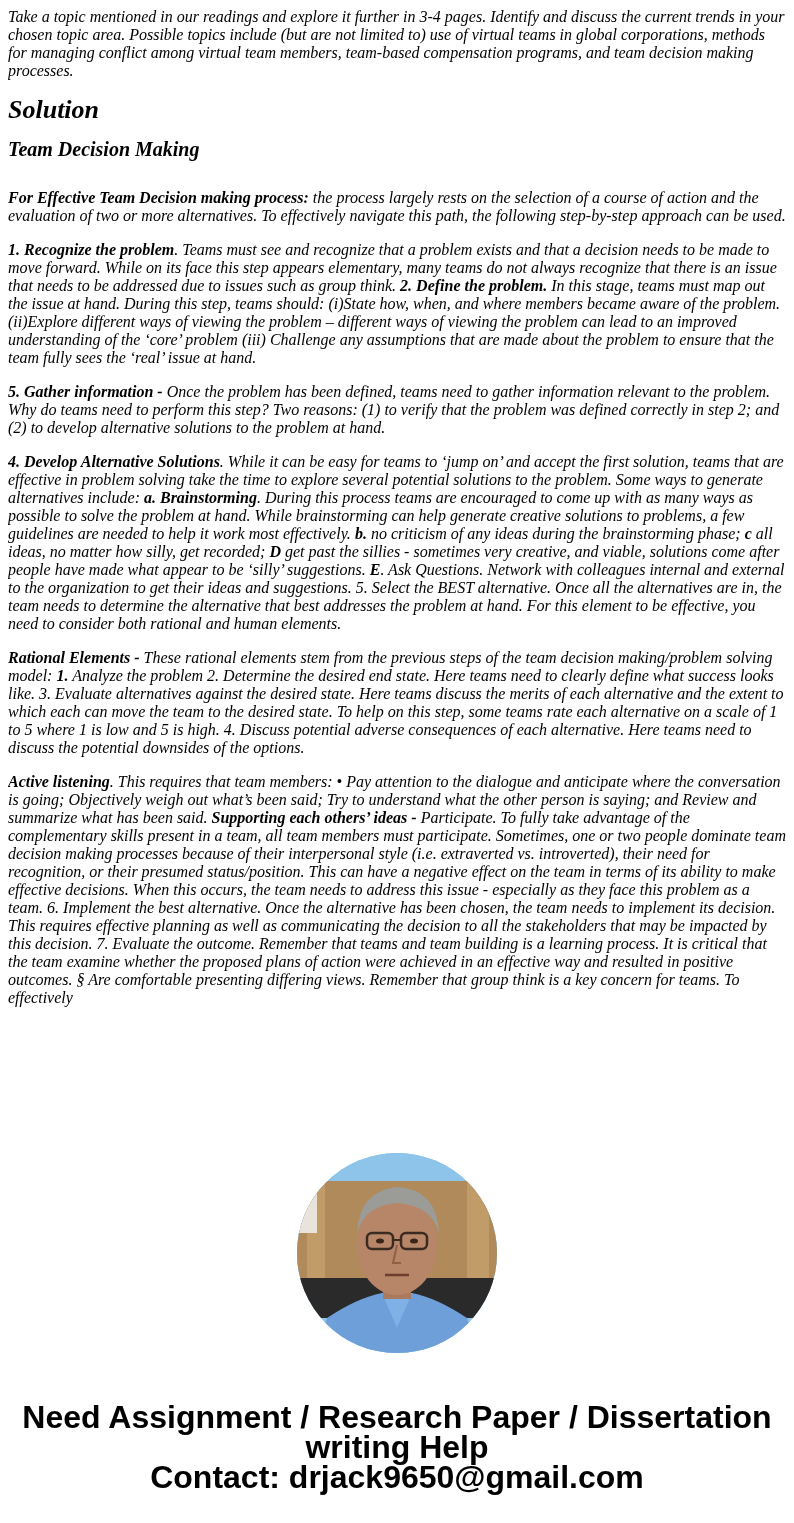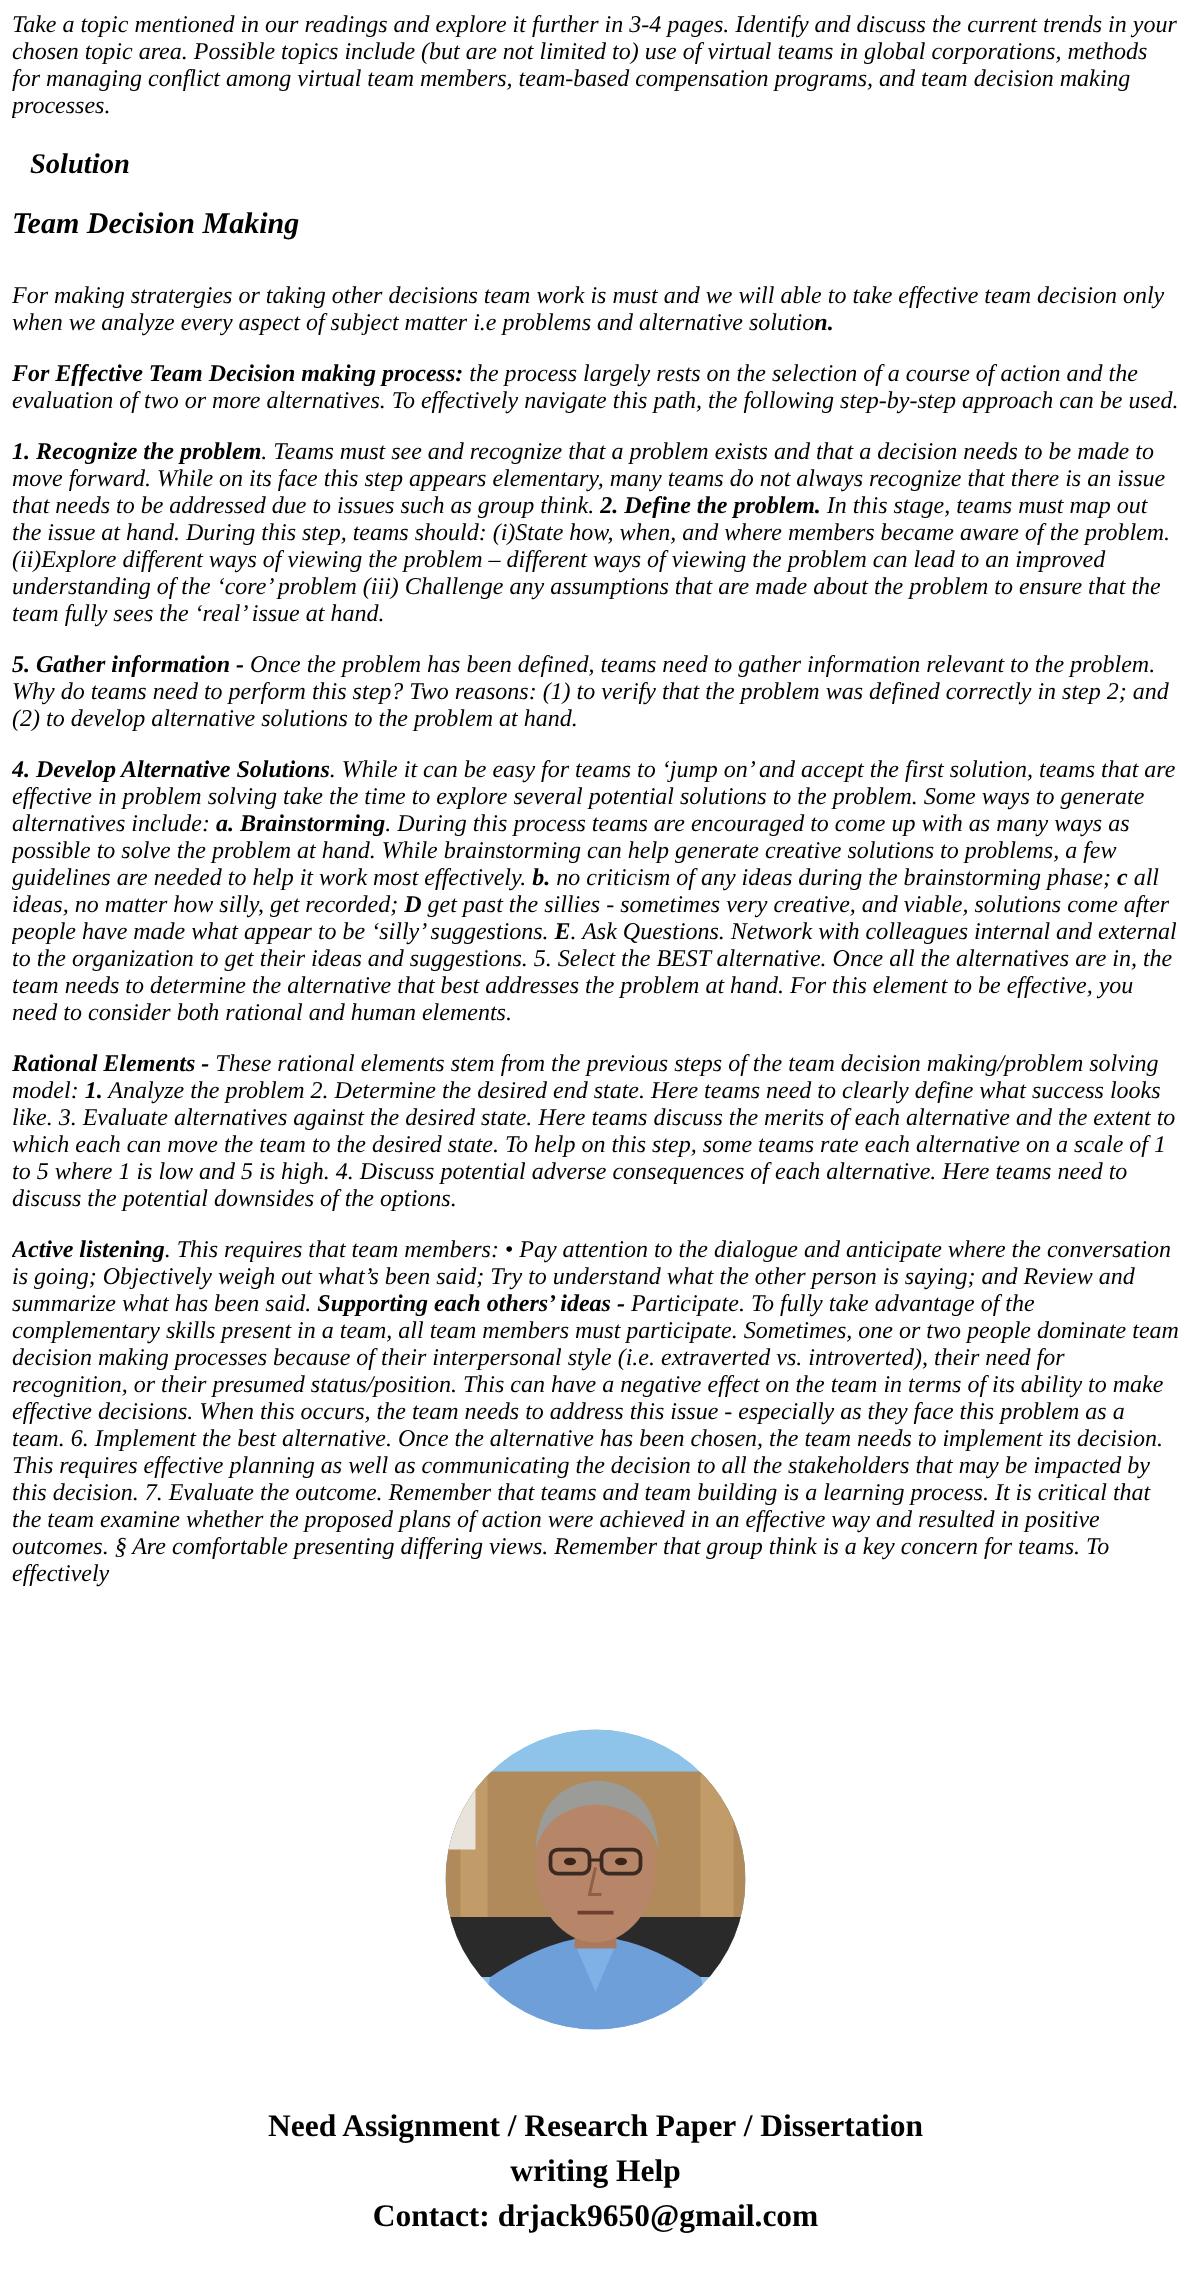--- a/index.html
+++ b/index.html
@@ -26,23 +26,23 @@
       line-height: 18px;
       font-style: italic;
     }
     .doc p {
       margin: 0 0 16px 0;
     }
     .doc p.first {
       margin-top: 8px;
     }
     .doc h2 {
-      font-size: 19px;
+      font-size: 26px;
       font-weight: bold;
-      margin: 19px 0 19px 12px;
+      margin: 19px 0 19px 0;
       line-height: 22px;
     }
     .doc h3 {
       font-size: 20px;
       font-weight: bold;
       margin: 0 0 31px 0;
       line-height: 18px;
     }
     .doc b { font-weight: bold; }
 
@@ -57,40 +57,39 @@
       background: #8fc3e8;
     }
     .avatar-wrap svg { display: block; }
 
     .footer {
       position: absolute;
       left: 0;
       top: 1402px;
       width: 794px;
       text-align: center;
-      font-family: Liberation Serif, serif;
+      font-family: Liberation Sans, sans-serif;
       font-weight: bold;
-      font-size: 21px;
+      font-size: 32px;
       line-height: 30px;
       color: #000;
     }
     .footer div { white-space: nowrap; }
   </style>
 </head>
 <body>
 
 <div class="doc">
   <p class="first">Take a topic mentioned in our readings and explore it further in 3-4 pages. Identify and discuss the current trends in your chosen topic area. Possible topics include (but are not limited to) use of virtual teams in global corporations, methods for managing conflict among virtual team members, team-based compensation programs, and team decision making processes.</p>
 
   <h2>Solution</h2>
 
   <h3>Team Decision Making</h3>
 
 
-  <p><span>For making stratergies or taking other decisions team work is must and we will able to take effective team decision only when we analyze every aspect of subject matter i.e problems and alternative solutio</span><b>n.</b></p>
 
   <p><b>For Effective Team Decision making process:</b><span> the process largely rests on the selection of a course of action and the evaluation of two or more alternatives. To effectively navigate this path, the following step-by-step approach can be used.</span></p>
 
   <p><b>1. Recognize the problem</b><span>. Teams must see and recognize that a problem exists and that a decision needs to be made to move forward. While on its face this step appears elementary, many teams do not always recognize that there is an issue that needs to be addressed due to issues such as group think. </span><b>2. Define the problem.</b><span> In this stage, teams must map out the issue at hand. During this step, teams should: (i)State how, when, and where members became aware of the problem. (ii)Explore different ways of viewing the problem – different ways of viewing the problem can lead to an improved understanding of the ‘core’ problem (iii) Challenge any assumptions that are made about the problem to ensure that the team fully sees the ‘real’ issue at hand.</span></p>
 
   <p><b>5. Gather information -</b><span> Once the problem has been defined, teams need to gather information relevant to the problem. Why do teams need to perform this step? Two reasons: (1) to verify that the problem was defined correctly in step 2; and (2) to develop alternative solutions to the problem at hand.</span></p>
 
   <p><b>4. Develop Alternative Solutions</b><span>. While it can be easy for teams to ‘jump on’ and accept the first solution, teams that are effective in problem solving take the time to explore several potential solutions to the problem. Some ways to generate alternatives include: </span><b>a. Brainstorming</b><span>. During this process teams are encouraged to come up with as many ways as possible to solve the problem at hand. While brainstorming can help generate creative solutions to problems, a few guidelines are needed to help it work most effectively. </span><b>b.</b><span> no criticism of any ideas during the brainstorming phase; </span><b>c</b><span> all ideas, no matter how silly, get recorded; </span><b>D</b><span> get past the sillies - sometimes very creative, and viable, solutions come after people have made what appear to be ‘silly’ suggestions. </span><b>E</b><span>. Ask Questions. Network with colleagues internal and external to the organization to get their ideas and suggestions. 5. Select the BEST alternative. Once all the alternatives are in, the team needs to determine the alternative that best addresses the problem at hand. For this element to be effective, you need to consider both rational and human elements.</span></p>
 
   <p><b>Rational Elements -</b><span> These rational elements stem from the previous steps of the team decision making/problem solving model: </span><b>1.</b><span> Analyze the problem 2. Determine the desired end state. Here teams need to clearly define what success looks like. 3. Evaluate alternatives against the desired state. Here teams discuss the merits of each alternative and the extent to which each can move the team to the desired state. To help on this step, some teams rate each alternative on a scale of 1 to 5 where 1 is low and 5 is high. 4. Discuss potential adverse consequences of each alternative. Here teams need to discuss the potential downsides of the options.</span></p>

